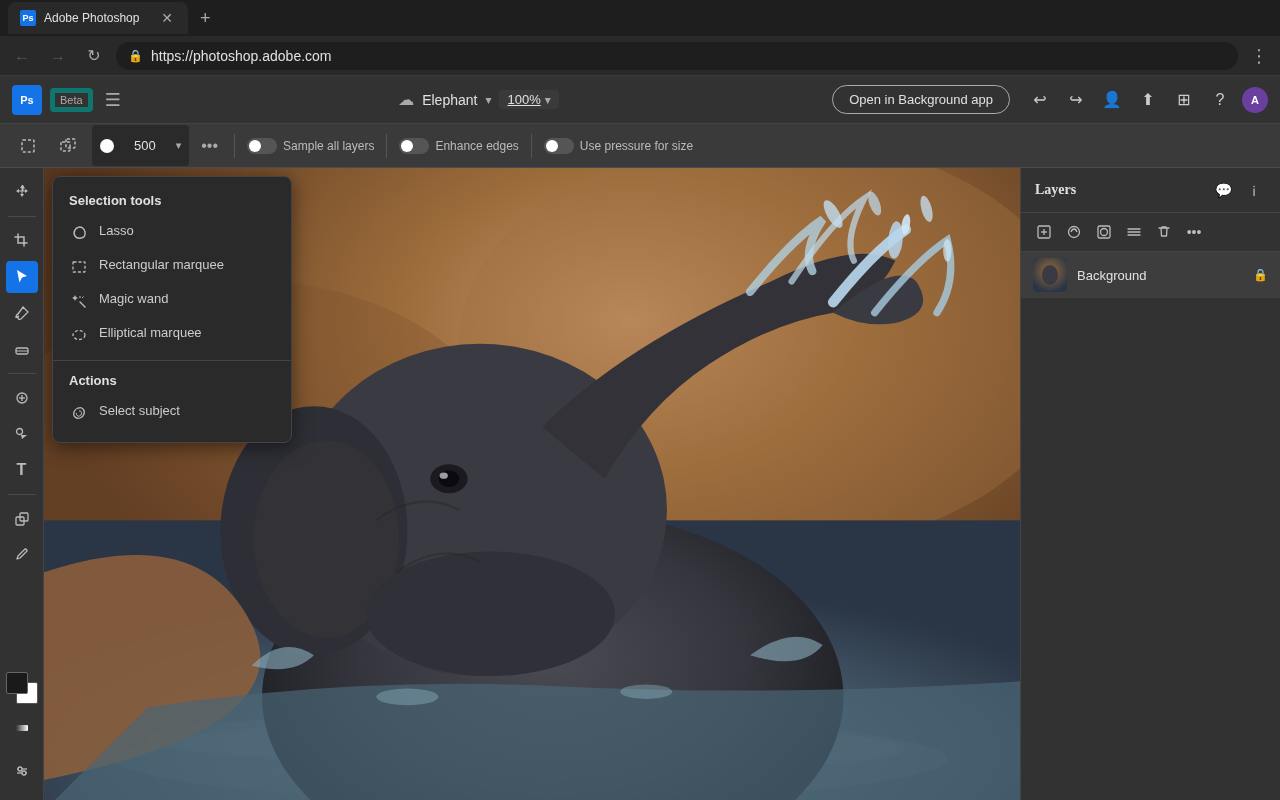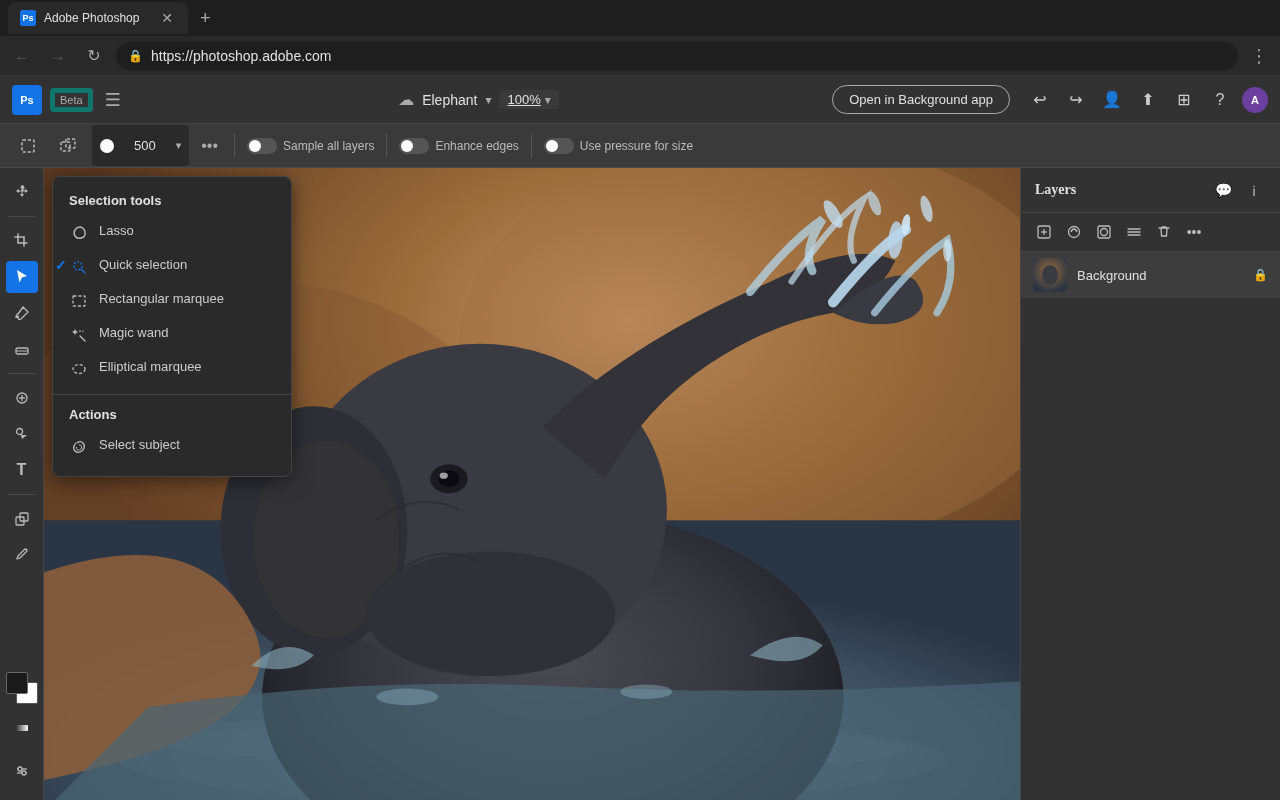--- a/index.html
+++ b/index.html
@@ -380,29 +380,20 @@
 
       <div class="dropdown-item">
         <div class="dropdown-item-icon">
           <svg width="16" height="16" viewBox="0 0 16 16">
               <path d="M8 2 Q13 2 14 7 Q15 12 10 13 Q6 14 4 11 Q2 8 4 5 Q5 3 7 2.5" fill="none" stroke="#bbb" stroke-width="1.4" stroke-linecap="round"></path>
             </svg>
         </div>
         <span>Lasso</span>
       </div>
 
-      <div class="dropdown-item checked">
-        <div class="dropdown-item-icon">
-          <svg width="16" height="16" viewBox="0 0 16 16">
-              <circle cx="7" cy="7" r="4" fill="none" stroke="#1473e6" stroke-width="1.4" stroke-dasharray="2,1.5"></circle>
-              <path d="M10.5 10.5 L14 14" stroke="#1473e6" stroke-width="1.4" stroke-linecap="round"></path>
-            </svg>
-        </div>
-        <span>Quick selection</span>
-      </div>
 
       <div class="dropdown-item">
         <div class="dropdown-item-icon">
           <svg width="16" height="16" viewBox="0 0 16 16">
               <rect x="2" y="3" width="12" height="10" rx="0.5" fill="none" stroke="#bbb" stroke-width="1.3" stroke-dasharray="3,2"></rect>
             </svg>
         </div>
         <span>Rectangular marquee</span>
       </div>
 

